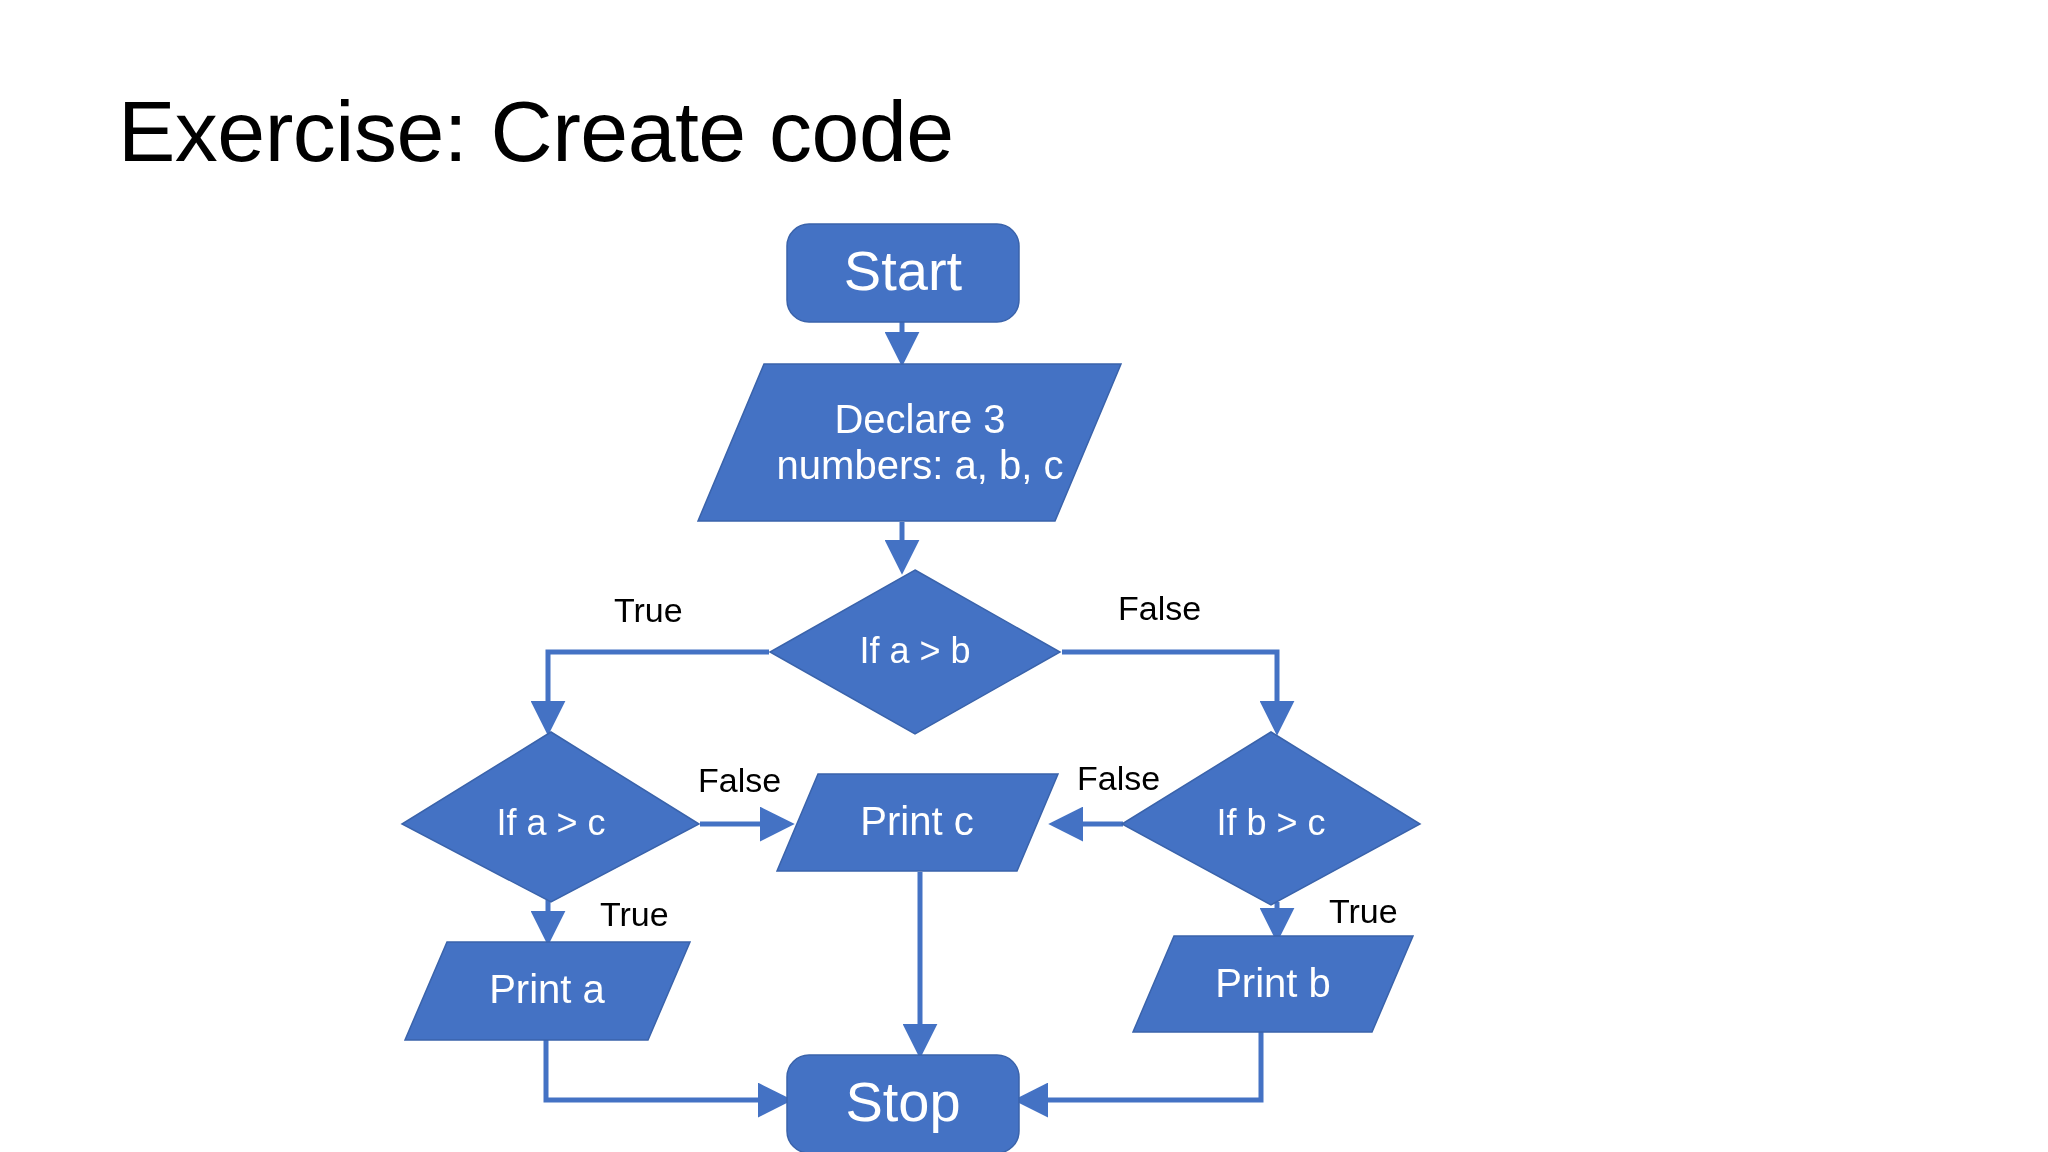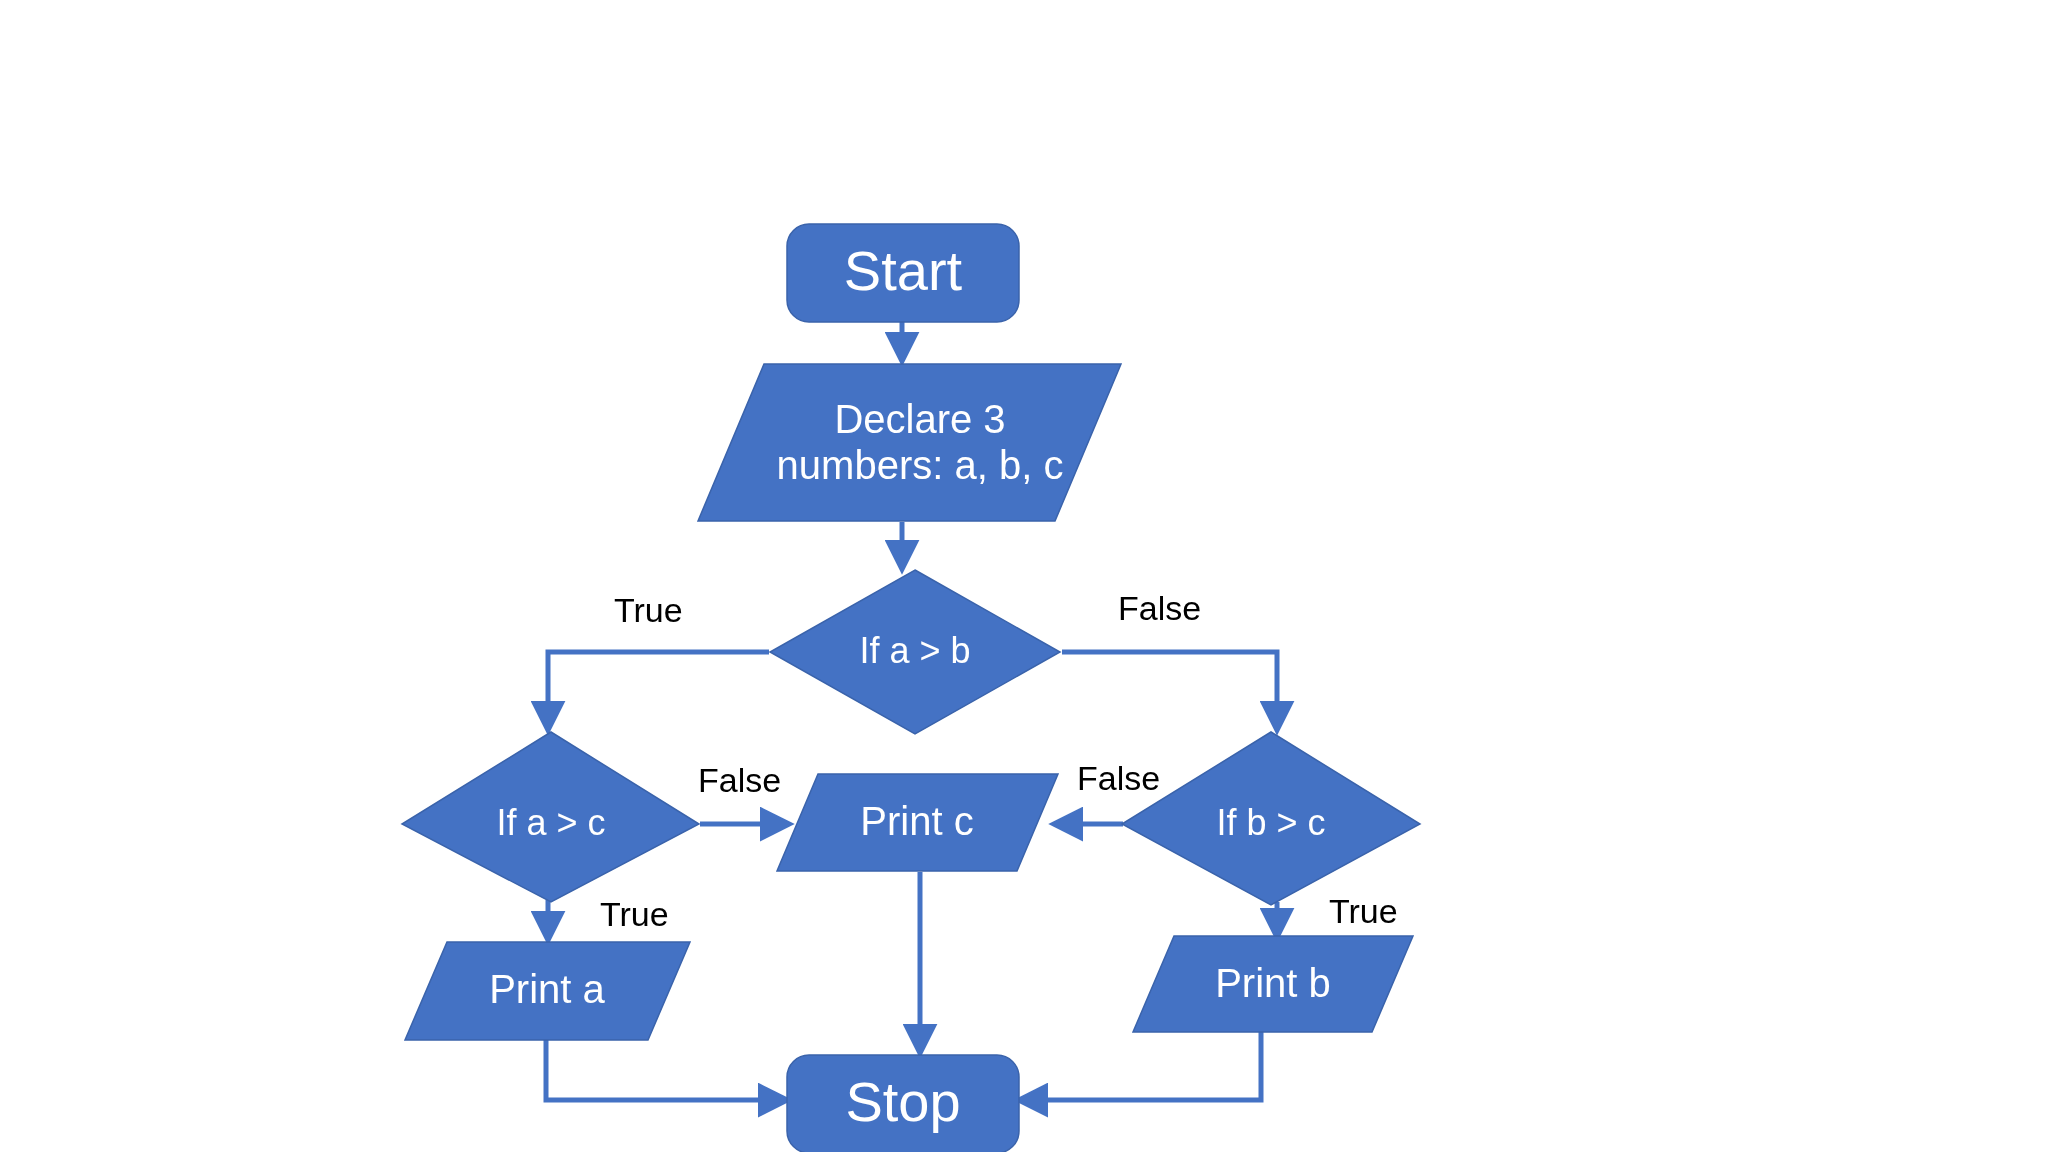--- a/index.html
+++ b/index.html
@@ -60,20 +60,21 @@
   }
   .term-text { font-size: 56px; }
   .io-text   { font-size: 40px; }
   .dec-text  { font-size: 36px; }
 </style>
 </head>
 <body>
 
 <div id="slide">
 
+  <div id="slide-title">Exercise: Create code</div>
 
   <svg id="flow-svg" viewBox="0 0 2048 1152">
 
     <defs>
       <marker id="arrow" viewBox="0 0 12 12" refX="9" refY="6" markerWidth="7" markerHeight="7" orient="auto-start-reverse">
         <path d="M 0 0 L 12 6 L 0 12 z" fill="#4472C4"></path>
       </marker>
     </defs>
 
     <g>

